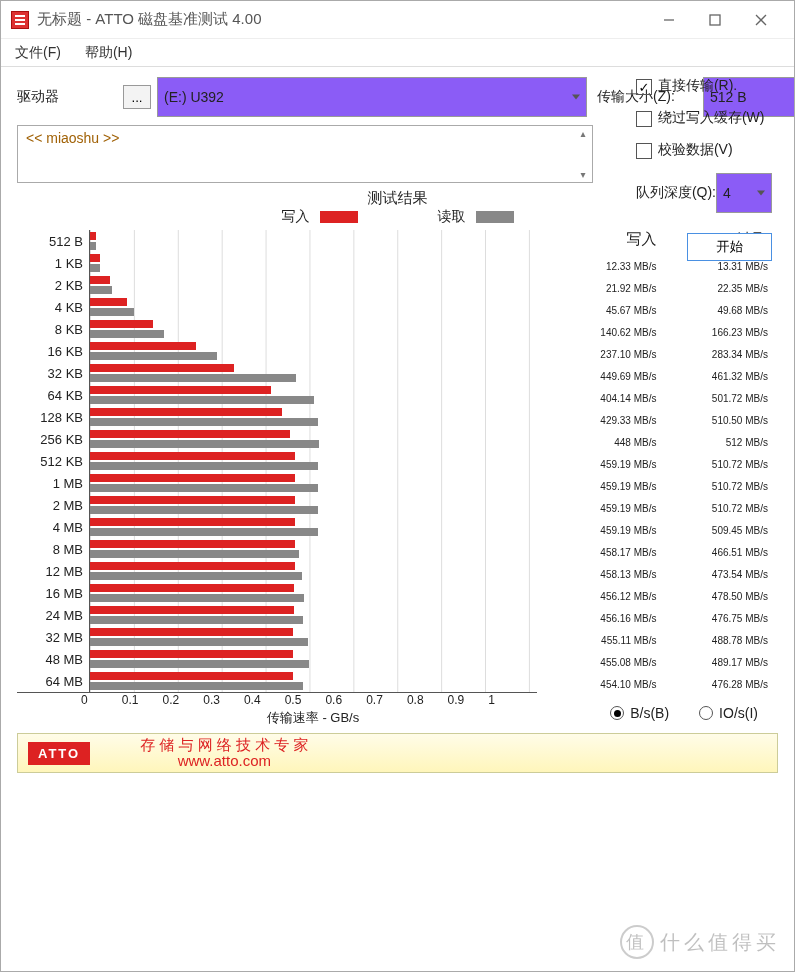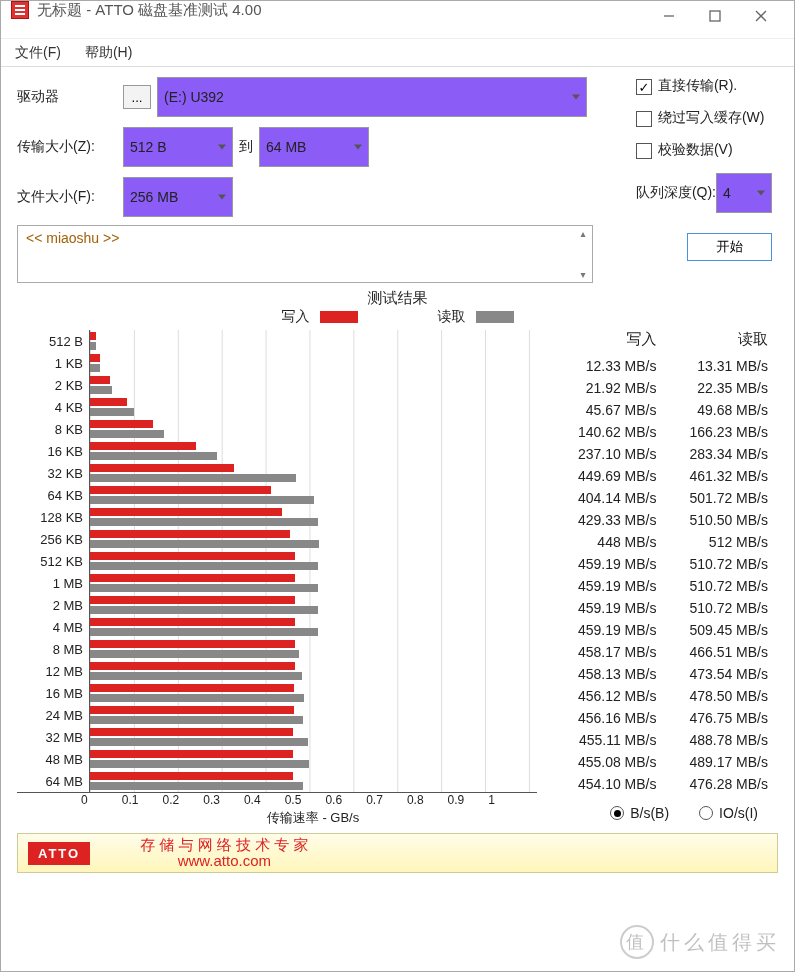--- a/index.html
+++ b/index.html
@@ -1,26 +1,26 @@
 <!DOCTYPE html>
 <html><head>
 <meta charset="utf-8">
 <style>
   * { box-sizing: border-box; font-family: "Microsoft YaHei", "Segoe UI", Arial, sans-serif; }
   body { margin:0; background:#f0f0f0; width:795px; height:972px; font-size:14px; color:#222; }
   .window { width:795px; height:972px; background:#fff; border:1px solid #aaa; display:flex; flex-direction:column; }
-  .titlebar { display:flex; align-items:flex-start; height:38px; padding:0 10px; background:#fff; border-bottom:1px solid #eee; }
+  .titlebar { display:flex; align-items:center; height:38px; padding:0 10px; background:#fff; border-bottom:1px solid #eee; }
   .titlebar .icon { width:18px; height:18px; background:#d33; margin-right:8px; border:1px solid #a11; display:inline-block; position:relative; }
   .titlebar .icon::after{content:""; position:absolute; inset:3px; background:repeating-linear-gradient(0deg,#fff,#fff 2px,#d33 2px,#d33 4px);}
   .title { flex:1; color:#555; font-size:15px; }
   .winbtn { width:46px; height:30px; display:flex; align-items:center; justify-content:center; color:#666; }
   .menubar { height:28px; padding:2px 8px; display:flex; align-items:center; gap:12px; font-size:14px; color:#333; border-bottom:1px solid #ddd;}
   .menuitem{padding:2px 6px;}
   .content { flex:1; padding:10px 16px 8px 16px; display:flex; flex-direction:column; position:relative; overflow:hidden;}
-  .cfg-left{ display:flex; flex-direction:column; gap:10px; flex:0 0 auto; }
+  .cfg-left{ display:flex; gap:10px; flex:0 0 auto; }
   .cfg-left .row{ display:flex; align-items:center; gap:6px; }
   .lbl{ width:100px; }
   .btn-br{ width:28px; height:24px; border:1px solid #999; background:#f3f3f3;}
   .select{ height:40px; border:1px solid #999; background:#8b5cf6; padding:0 22px 0 6px; position:relative; display:inline-flex; align-items:center; }
   .select::after{content:""; position:absolute; right:6px; top:50%; width:0;height:0; border-left:4px solid transparent;border-right:4px solid transparent;border-top:5px solid #555; transform:translateY(-50%);}
   .sel-drive{ width:430px;}
   .sel-sz{ width:110px;}
   .sel-sm{ width:110px;}
   .sel-qd{ width:56px;}
   .opts{ position:absolute; right:22px; top:10px; display:flex; flex-direction:column; gap:14px; align-items:flex-start; font-size:14px;}
@@ -48,21 +48,21 @@
   .bar-row{ height:22px; display:flex; flex-direction:column; justify-content:center; gap:2px;}
   .bar{ height:8px;}
   .bar.w{ background:#d22;}
   .bar.r{ background:#888;}
   .xaxis{ display:flex; margin-left:72px; }
   .xaxis div{ width:43.9px; text-align:left; font-size:12px; transform:translateX(-8px);}
   .xlabel{ text-align:center; margin-left:72px; font-size:13px; margin-top:2px;}
   .table{ flex:1; margin-left:8px; }
   .table .hdr{ display:flex; font-size:15px; margin-bottom:6px; padding-right:10px; }
   .table .hdr div{flex:1; text-align:right;}
-  .trow{ display:flex; height:22px; align-items:center; font-size:14px; padding-right:10px;}
+  .trow{ display:flex; height:22px; align-items:center; font-size:10px; padding-right:10px;}
   .trow .c{flex:1; text-align:right; white-space:nowrap;}
   .unit-row{display:flex; gap:30px; justify-content:flex-end; margin-top:10px; padding-right:20px;}
   .radio{display:flex; align-items:center; gap:6px;}
   .rdot{width:14px;height:14px;border:1px solid #555;border-radius:50%;display:inline-flex;align-items:center;justify-content:center;}
   .rdot.on::after{content:"";width:7px;height:7px;background:#000;border-radius:50%;}
   .footer{ margin-top:6px; background:linear-gradient(#fffce8,#fff6bb); border:1px solid #cc9; height:40px; display:flex; align-items:center; padding:0 10px; gap:50px;}
   .atto-logo{ background:#d22; color:#fff; font-weight:bold; letter-spacing:2px; padding:4px 10px; font-size:13px;}
   .footer-txt{ color:#d22; font-size:15px; line-height:1.1; text-align:center;}
   .watermark{position:absolute; right:14px; bottom:12px; color:rgba(0,0,0,0.25); font-size:20px; letter-spacing:4px; display:flex; align-items:center; gap:6px; pointer-events:none;}
   .watermark .circ{width:34px;height:34px;border:2px solid rgba(0,0,0,0.2);border-radius:50%;display:flex;align-items:center;justify-content:center;font-size:18px;}

